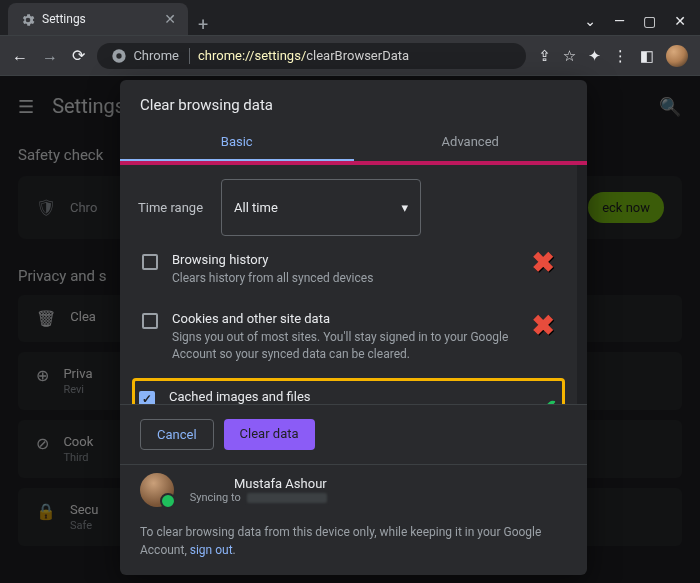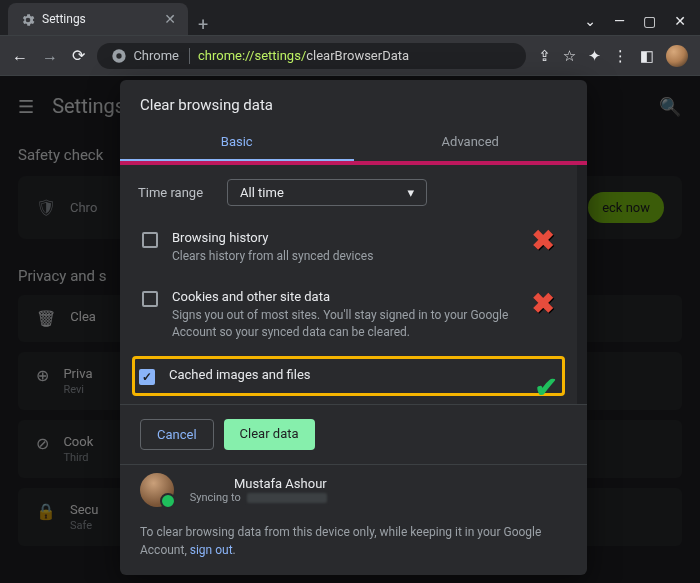--- a/index.html
+++ b/index.html
@@ -14,21 +14,21 @@
 .wincontrols { margin-left: auto; display: flex; gap: 18px; padding: 0 14px 6px 0; color: #e8eaed; font-size: 14px; }
 .wincontrols span { cursor: default; }
 
 
 .omnibar { height: 40px; display: flex; align-items: center; gap: 12px; padding: 0 12px; background: #35363a; border-bottom: 1px solid #3c4043; }
 .navicons { display: flex; gap: 14px; color: #9aa0a6; font-size: 16px; }
 .navicons .enabled { color: #e8eaed; }
 .omnibox { flex: 1; display: flex; background: #202124; border-radius: 20px; padding: 5px 14px; font-size: 13px; gap: 8px; }
 .omnibox .pill { color: #bdc1c6; display: flex; align-items: center; gap: 6px; border-right: 1px solid #5f6368; padding-right: 10px; }
 .omnibox .url { color: #cfcfcf; }
-.omnibox .url .dim { color: #bef264; }
+.omnibox .url .dim { color: #fef9c3; }
 .righticons { display: flex; gap: 12px; align-items: center; color: #e8eaed; font-size: 15px; }
 .avatar { width: 22px; height: 22px; border-radius: 50%; background: radial-gradient(circle at 35% 30%, #d7a87b 0, #b07e52 50%, #3a2c1f 100%); }
 
 
 .backdrop { position: absolute; top: 76px; left: 0; right: 0; bottom: 0; background: #202124; padding: 18px 18px; }
 .backdrop-head { display: flex; align-items: center; gap: 18px; }
 .hamburger { font-size: 18px; color: #e8eaed; }
 .page-title { font-size: 20px; font-weight: 400; }
 .searchicon { margin-left: auto; color: #9aa0a6; font-size: 18px; }
 .section-label { color: #e8eaed; font-size: 15px; margin-top: 28px; }
@@ -40,42 +40,42 @@
 .list .row .s { font-size: 11px; color: #9aa0a6; margin-top: 2px; }
 
 
 .dim-overlay { position: absolute; top: 76px; left: 0; right: 0; bottom: 0; background: rgba(0,0,0,0.55); }
 .dialog { position: absolute; top: 80px; left: 120px; width: 467px; height: 495px; background: #292a2d; border-radius: 6px; box-shadow: 0 8px 30px rgba(0,0,0,0.5); display: flex; flex-direction: column; }
 .dialog-title { font-size: 15px; color: #e8eaed; padding: 16px 20px 10px; }
 .tabs { display: flex; border-bottom: 4px solid #be185d; }
 .tabs .tabbtn { flex: 1; text-align: center; padding: 10px 0; font-size: 13px; color: #9aa0a6; border-bottom: 2px solid transparent; }
 .tabs .tabbtn.active { color: #8ab4f8; border-bottom-color: #8ab4f8; }
 .dialog-body { padding: 14px 18px; flex: 1; overflow: hidden; position: relative; border-right: 10px solid #202124; }
-.timerow { display: flex; align-items: center; gap: 24px; margin-bottom: 12px; }
+.timerow { display: flex; align-items: center; gap: 18px; margin-bottom: 4px; }
 .timerow label { font-size: 13px; color: #bdc1c6; }
-.select { flex: 1; display: flex; align-items: center; justify-content: space-between; background: #292a2d; border: 1px solid #5f6368; border-radius: 4px; padding: 5px 12px; font-size: 13px; color: #e8eaed; max-width: 200px; }
+.select { flex: 1; display: flex; align-items: center; justify-content: space-between; background: #292a2d; border: 1px solid #5f6368; border-radius: 4px; padding: 20px 12px; font-size: 13px; color: #e8eaed; max-width: 200px; }
 .scrollthumb { position: absolute; right: -8px; top: 0; width: 6px; height: 120px; background: #5f6368; border-radius: 3px; }
 .option { display: flex; gap: 14px; padding: 12px 4px; align-items: flex-start; position: relative; }
 .checkbox { width: 16px; height: 16px; border: 2px solid #9aa0a6; border-radius: 2px; margin-top: 2px; flex-shrink: 0; display: flex; align-items: center; justify-content: center; }
 .checkbox.checked { background: #8ab4f8; border-color: #8ab4f8; }
 .checkbox.checked::after { content: "✓"; color: #202124; font-size: 12px; font-weight: bold; }
 .opt-text .t { font-size: 13px; color: #e8eaed; }
 .opt-text .s { font-size: 12px; color: #9aa0a6; margin-top: 3px; line-height: 1.4; }
 .highlight { border: 3px solid #f5b400; border-radius: 4px; padding: 8px 4px; margin: 4px -6px; }
 
 
 .mark { position: absolute; right: 4px; font-size: 28px; font-weight: bold; pointer-events: none; }
 .mark.x { color: #e74c3c; text-shadow: 1px 1px 0 #000; }
 .mark.check { color: #1fbf5c; }
 
 
 .dialog-actions { display: flex; justify-content: flex-start; gap: 10px; padding: 14px 20px; border-top: 1px solid #3c4043; }
 .btn { padding: 7px 16px; border-radius: 4px; font-size: 13px; }
 .btn-cancel { border: 1px solid #5f6368; color: #8ab4f8; }
-.btn-primary { background: #86efac; color: #202124; }
+.btn-primary { background: #8b5cf6; color: #202124; }
 
 .dialog-user { padding: 8px 20px 12px; display: flex; gap: 12px; align-items: center; border-top: 1px solid #3c4043; }
 .dialog-user .uavatar { width: 34px; height: 34px; border-radius: 50%; background: radial-gradient(circle at 40% 30%, #caa07a 0, #7a5537 70%); position: relative; }
 .dialog-user .uavatar::after { content: ""; position: absolute; right: -2px; bottom: -2px; width: 12px; height: 12px; background: #1fbf5c; border-radius: 50%; border: 2px solid #292a2d; }
 .dialog-user .uname { font-size: 13px; color: #e8eaed; font-weight: 400; padding-left: 48px; }
 .dialog-user .usync { font-size: 11px; color: #9aa0a6; display: flex; align-items: center; gap: 6px; justify-content: flex-end; }
 .blurbar { width: 80px; height: 10px; background: #3c4043; border-radius: 2px; filter: blur(1px); }
 .dialog-note { padding: 4px 20px 16px; font-size: 12px; color: #9aa0a6; line-height: 1.5; }
 .dialog-note .link { color: #8ab4f8; }
 

